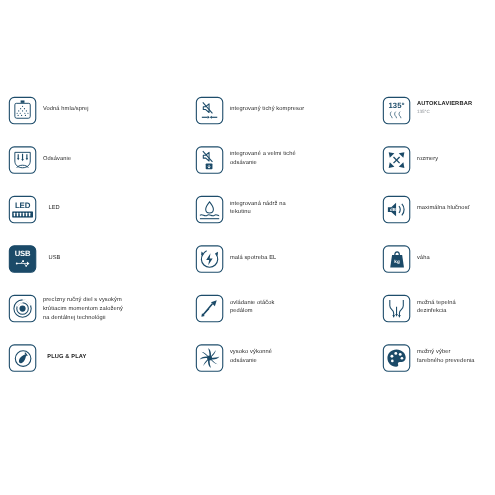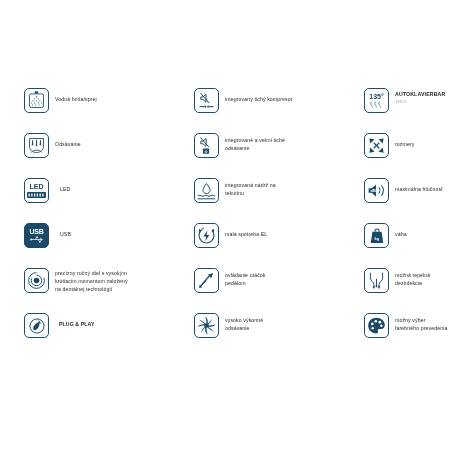--- a/index.html
+++ b/index.html
@@ -11,21 +11,21 @@
     height: 450px;
     background: #ffffff;
     font-family: "Liberation Sans", sans-serif;
     overflow: hidden;
   }
   .sheet {
     position: relative;
     width: 450px;
     height: 450px;
     box-sizing: border-box;
-    padding: 88px 0 0 16px;
+    padding: 88px 0 0 0;
   }
   .grid {
     display: grid;
     grid-template-columns: 170px 170px 110px;
     grid-auto-rows: 45px;
     padding-left: 8px;
   }
   .feature {
     display: flex;
     align-items: flex-start;

